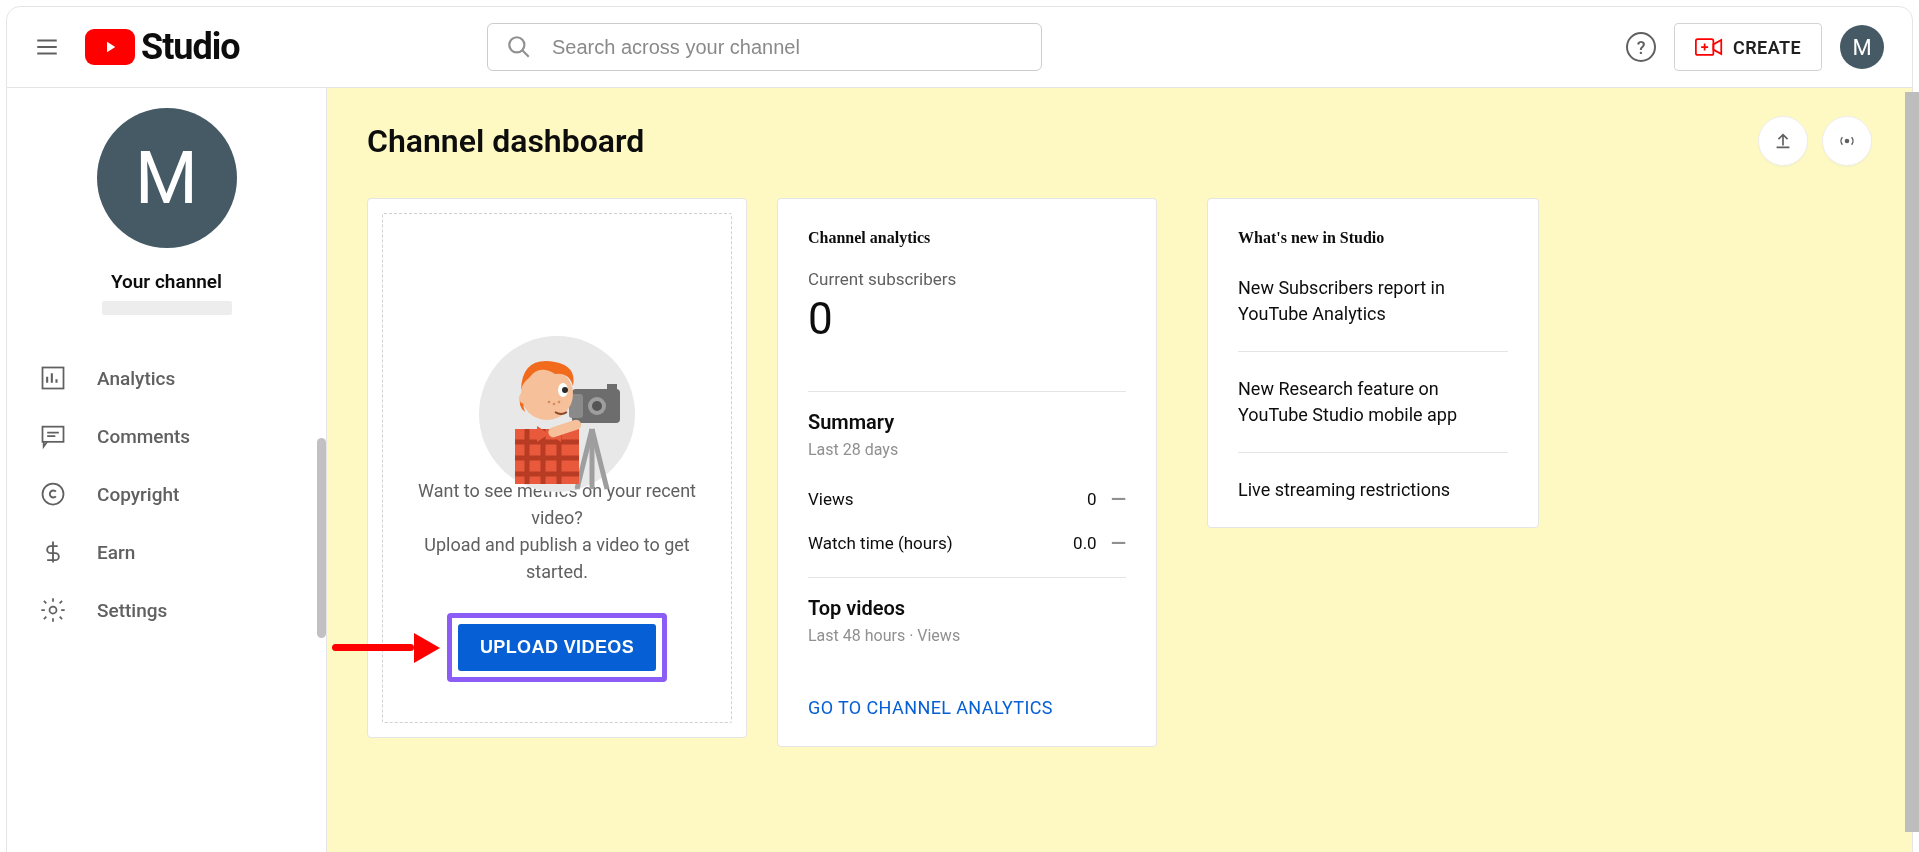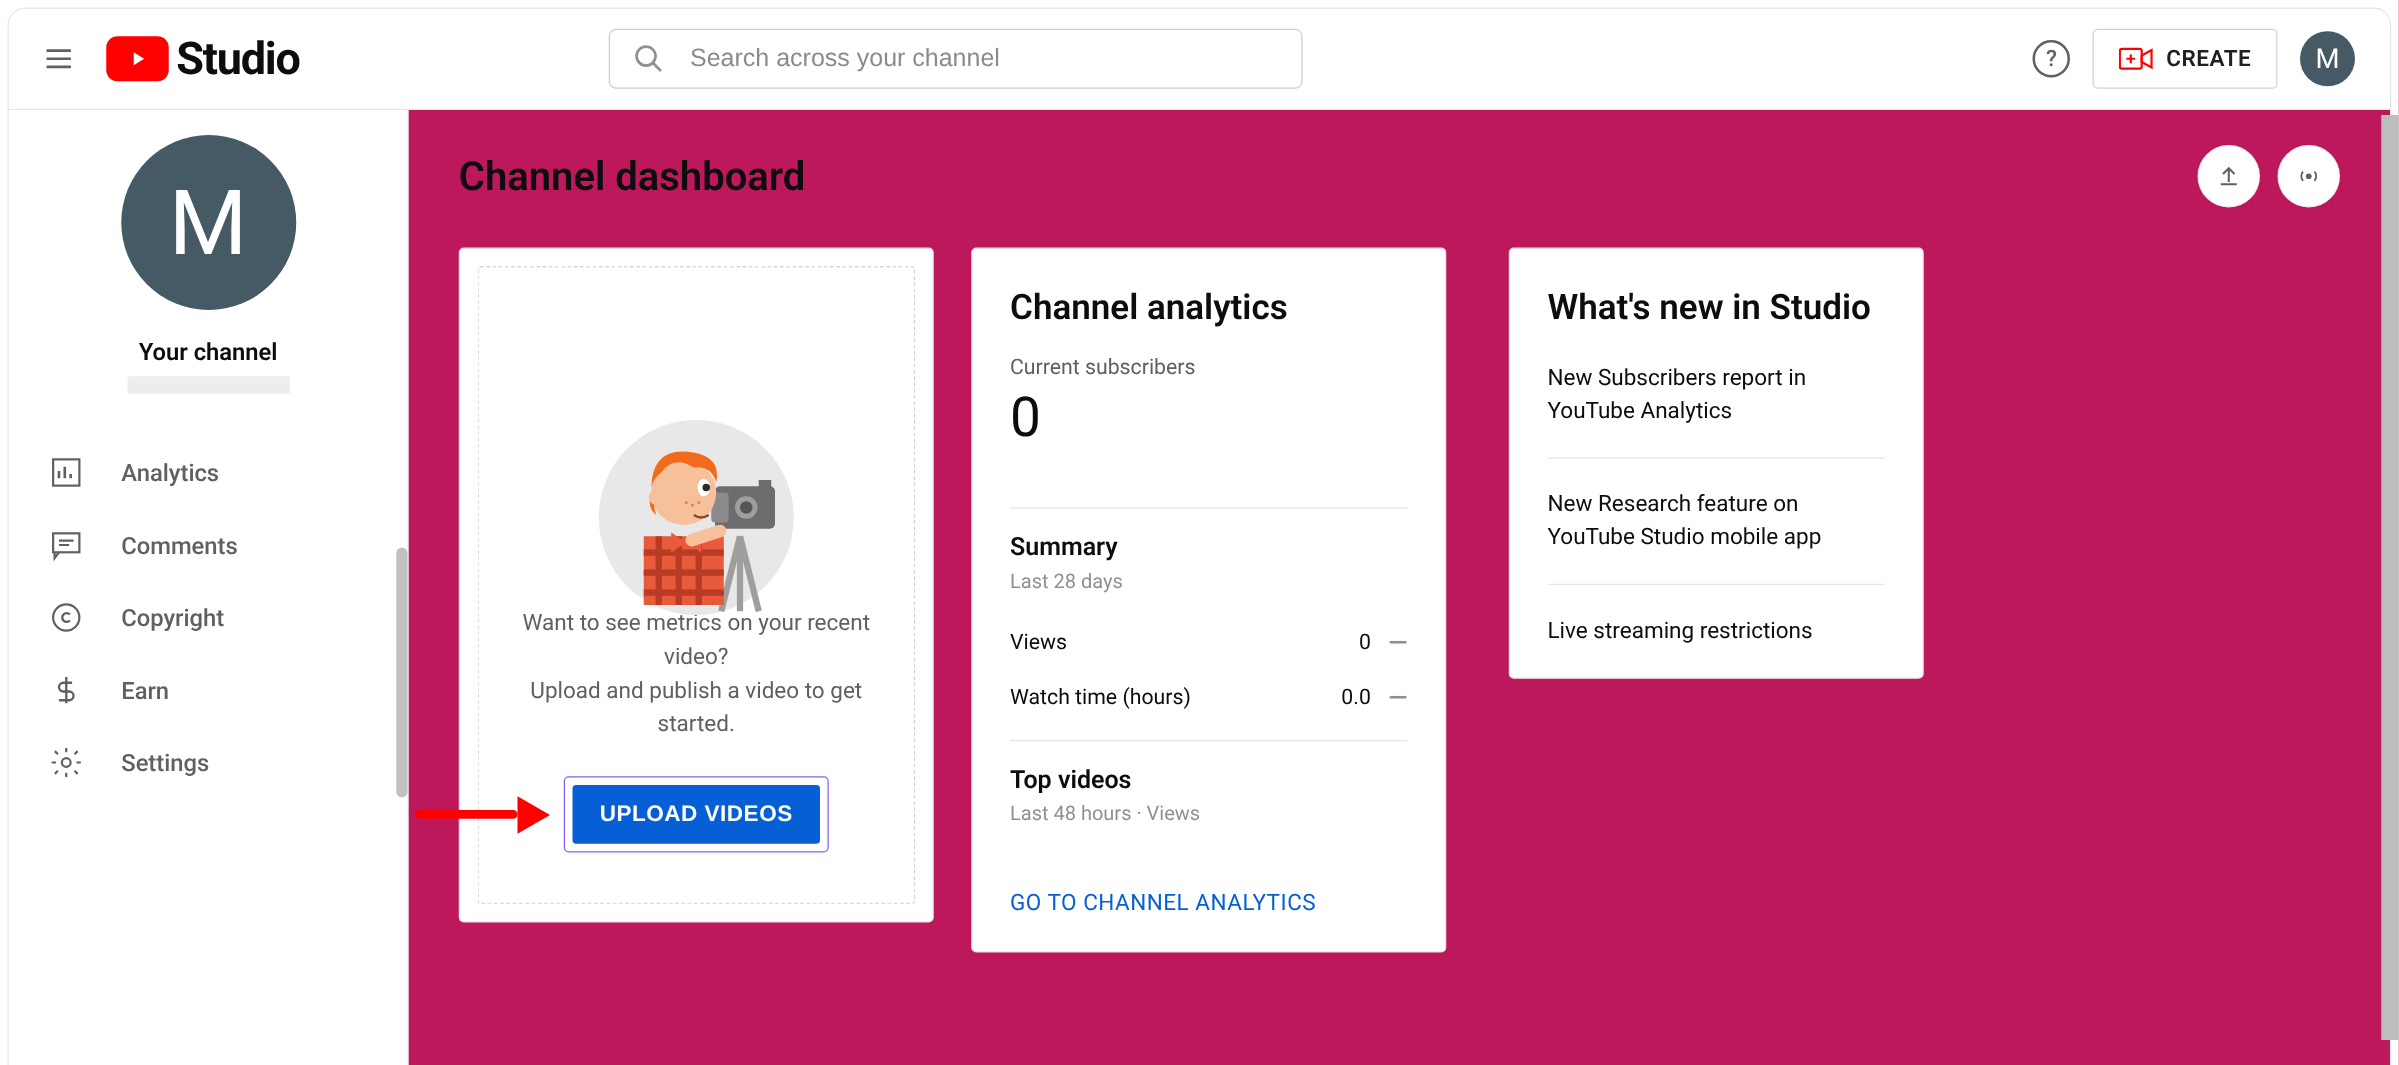--- a/index.html
+++ b/index.html
@@ -199,21 +199,21 @@
     height: 28px;
     display: flex;
     align-items: center;
     justify-content: center;
     color: #606060;
   }
   .nav-item .icon svg { width: 28px; height: 28px; }
   .nav-item .label { font-size: 19px; color: #606060; font-weight: 500; }
   .main {
     flex: 1;
-    background: #be185d;
+    background: #fef9c3;
     padding: 28px 40px;
     display: flex;
     flex-direction: column;
     position: relative;
     overflow: hidden;
   }
   .outer-scroll {
     position: absolute;
     right: 0px;
     top: 92px;
@@ -283,21 +283,21 @@
   }
   .upload-text {
     text-align: center;
     font-size: 18px;
     color: #606060;
     line-height: 1.5;
     margin-bottom: 28px;
   }
   .upload-btn-wrap {
     padding: 6px;
-    border: 1px solid #8b5cf6;
+    border: 5px solid #8b5cf6;
     border-radius: 4px;
     position: relative;
   }
   .upload-btn {
     background: #065fd4;
     color: #fff;
     font-size: 18px;
     font-weight: 600;
     letter-spacing: 0.4px;
     padding: 13px 22px;
@@ -329,23 +329,24 @@
   .card.analytics {
     width: 380px;
     padding: 30px 30px 20px;
   }
   .card.news {
     width: 332px;
     padding: 30px 30px 0;
     margin-left: 20px;
   }
   .card h2 {
-    font-size: 28px;
+    font-size: 16px;
     font-weight: 600;
     margin-bottom: 22px;
+    font-family: Liberation Serif, serif;
   }
   .sub-label {
     font-size: 17px;
     color: #606060;
     margin-bottom: 4px;
   }
   .sub-count {
     font-size: 44px;
     font-weight: 400;
     margin-bottom: 46px;

